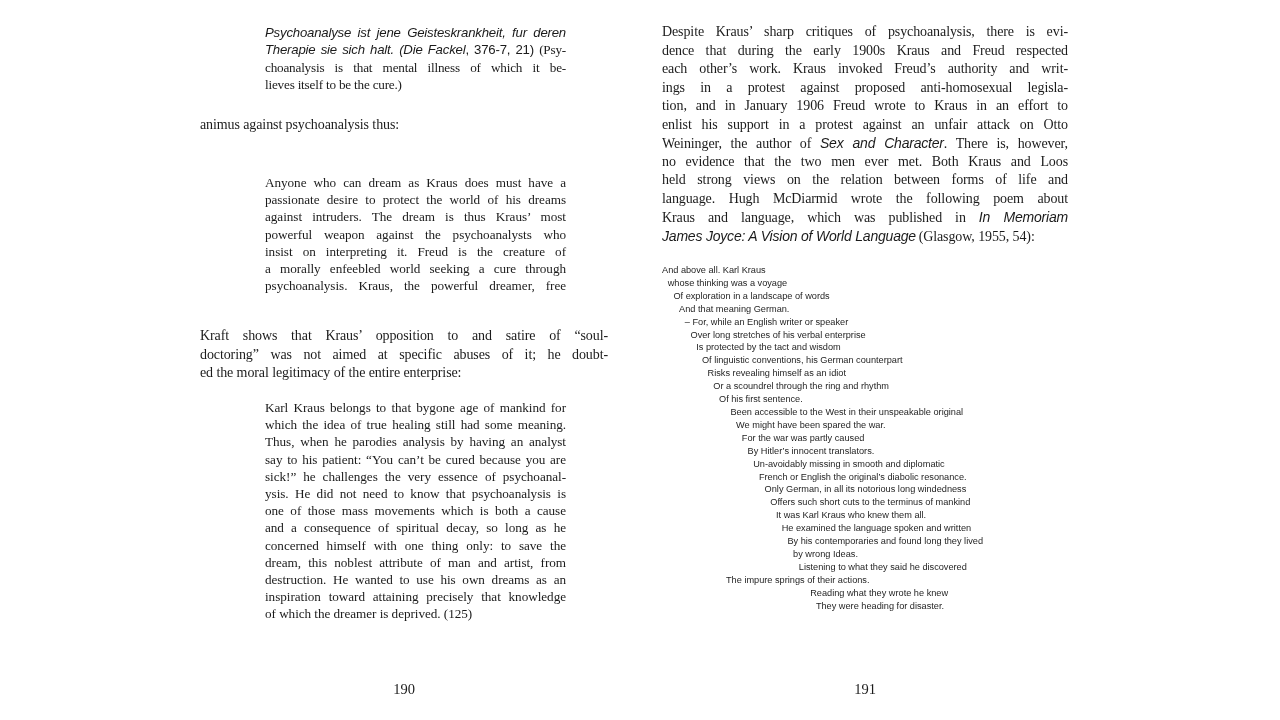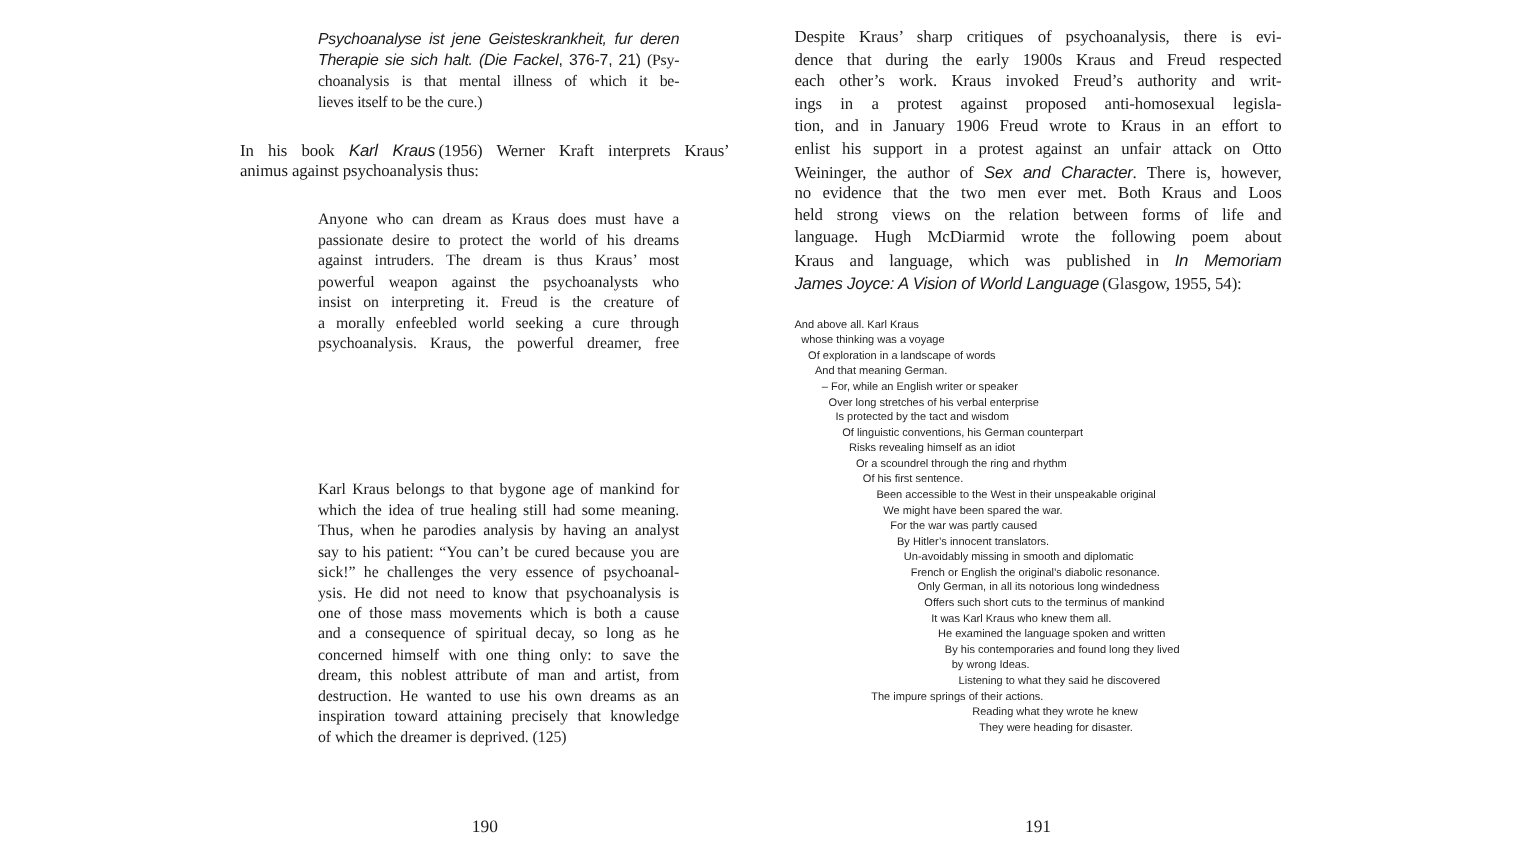--- a/index.html
+++ b/index.html
@@ -46,31 +46,35 @@
 <body>
 
 <div class="page" id="page-left">
   <div class="block epigraph" id="blk-epigraph">
       <div class="line j"><span class="seg-si">Psychoanalyse ist jene Geisteskrankheit, fur deren</span></div>
       <div class="line j"><span class="seg-si">Therapie sie sich halt. (Die Fackel</span><span class="seg-s">, 376-7, 21) </span><span>(Psy-</span></div>
       <div class="line j"><span>choanalysis is that mental illness of which it be-</span></div>
       <div class="line"><span>lieves itself to be the cure.)</span></div>
     </div>
   <div class="block para" id="blk-para1">
-      <div class="line j"><span>In his book </span><span class="seg-si">Karl Kraus</span><span> (1956) Werner Kraft interprets Kraus’</span></div>
       <div class="line"><span>animus against psychoanalysis thus:</span></div>
     </div>
   <div class="block quote" id="blk-quote1">
       <div class="line j"><span>Anyone who can dream as Kraus does must have a</span></div>
       <div class="line j"><span>passionate desire to protect the world of his dreams</span></div>
       <div class="line j"><span>against intruders. The dream is thus Kraus’ most</span></div>
       <div class="line j"><span>powerful weapon against the psychoanalysts who</span></div>
       <div class="line j"><span>insist on interpreting it. Freud is the creature of</span></div>
       <div class="line j"><span>a morally enfeebled world seeking a cure through</span></div>
       <div class="line j"><span>psychoanalysis. Kraus, the powerful dreamer, free</span></div>
+    </div>
+  <div class="block para" id="blk-para2">
+      <div class="line j"><span>Kraft shows that Kraus’ opposition to and satire of “soul-</span></div>
+      <div class="line j"><span>doctoring” was not aimed at specific abuses of it; he doubt-</span></div>
+      <div class="line"><span>ed the moral legitimacy of the entire enterprise:</span></div>
     </div>
   <div class="block quote" id="blk-quote2">
       <div class="line j"><span>Karl Kraus belongs to that bygone age of mankind for</span></div>
       <div class="line j"><span>which the idea of true healing still had some meaning.</span></div>
       <div class="line j"><span>Thus, when he parodies analysis by having an analyst</span></div>
       <div class="line j"><span>say to his patient: “You can’t be cured because you are</span></div>
       <div class="line j"><span>sick!” he challenges the very essence of psychoanal-</span></div>
       <div class="line j"><span>ysis. He did not need to know that psychoanalysis is</span></div>
       <div class="line j"><span>one of those mass movements which is both a cause</span></div>
       <div class="line j"><span>and a consequence of spiritual decay, so long as he</span></div>

